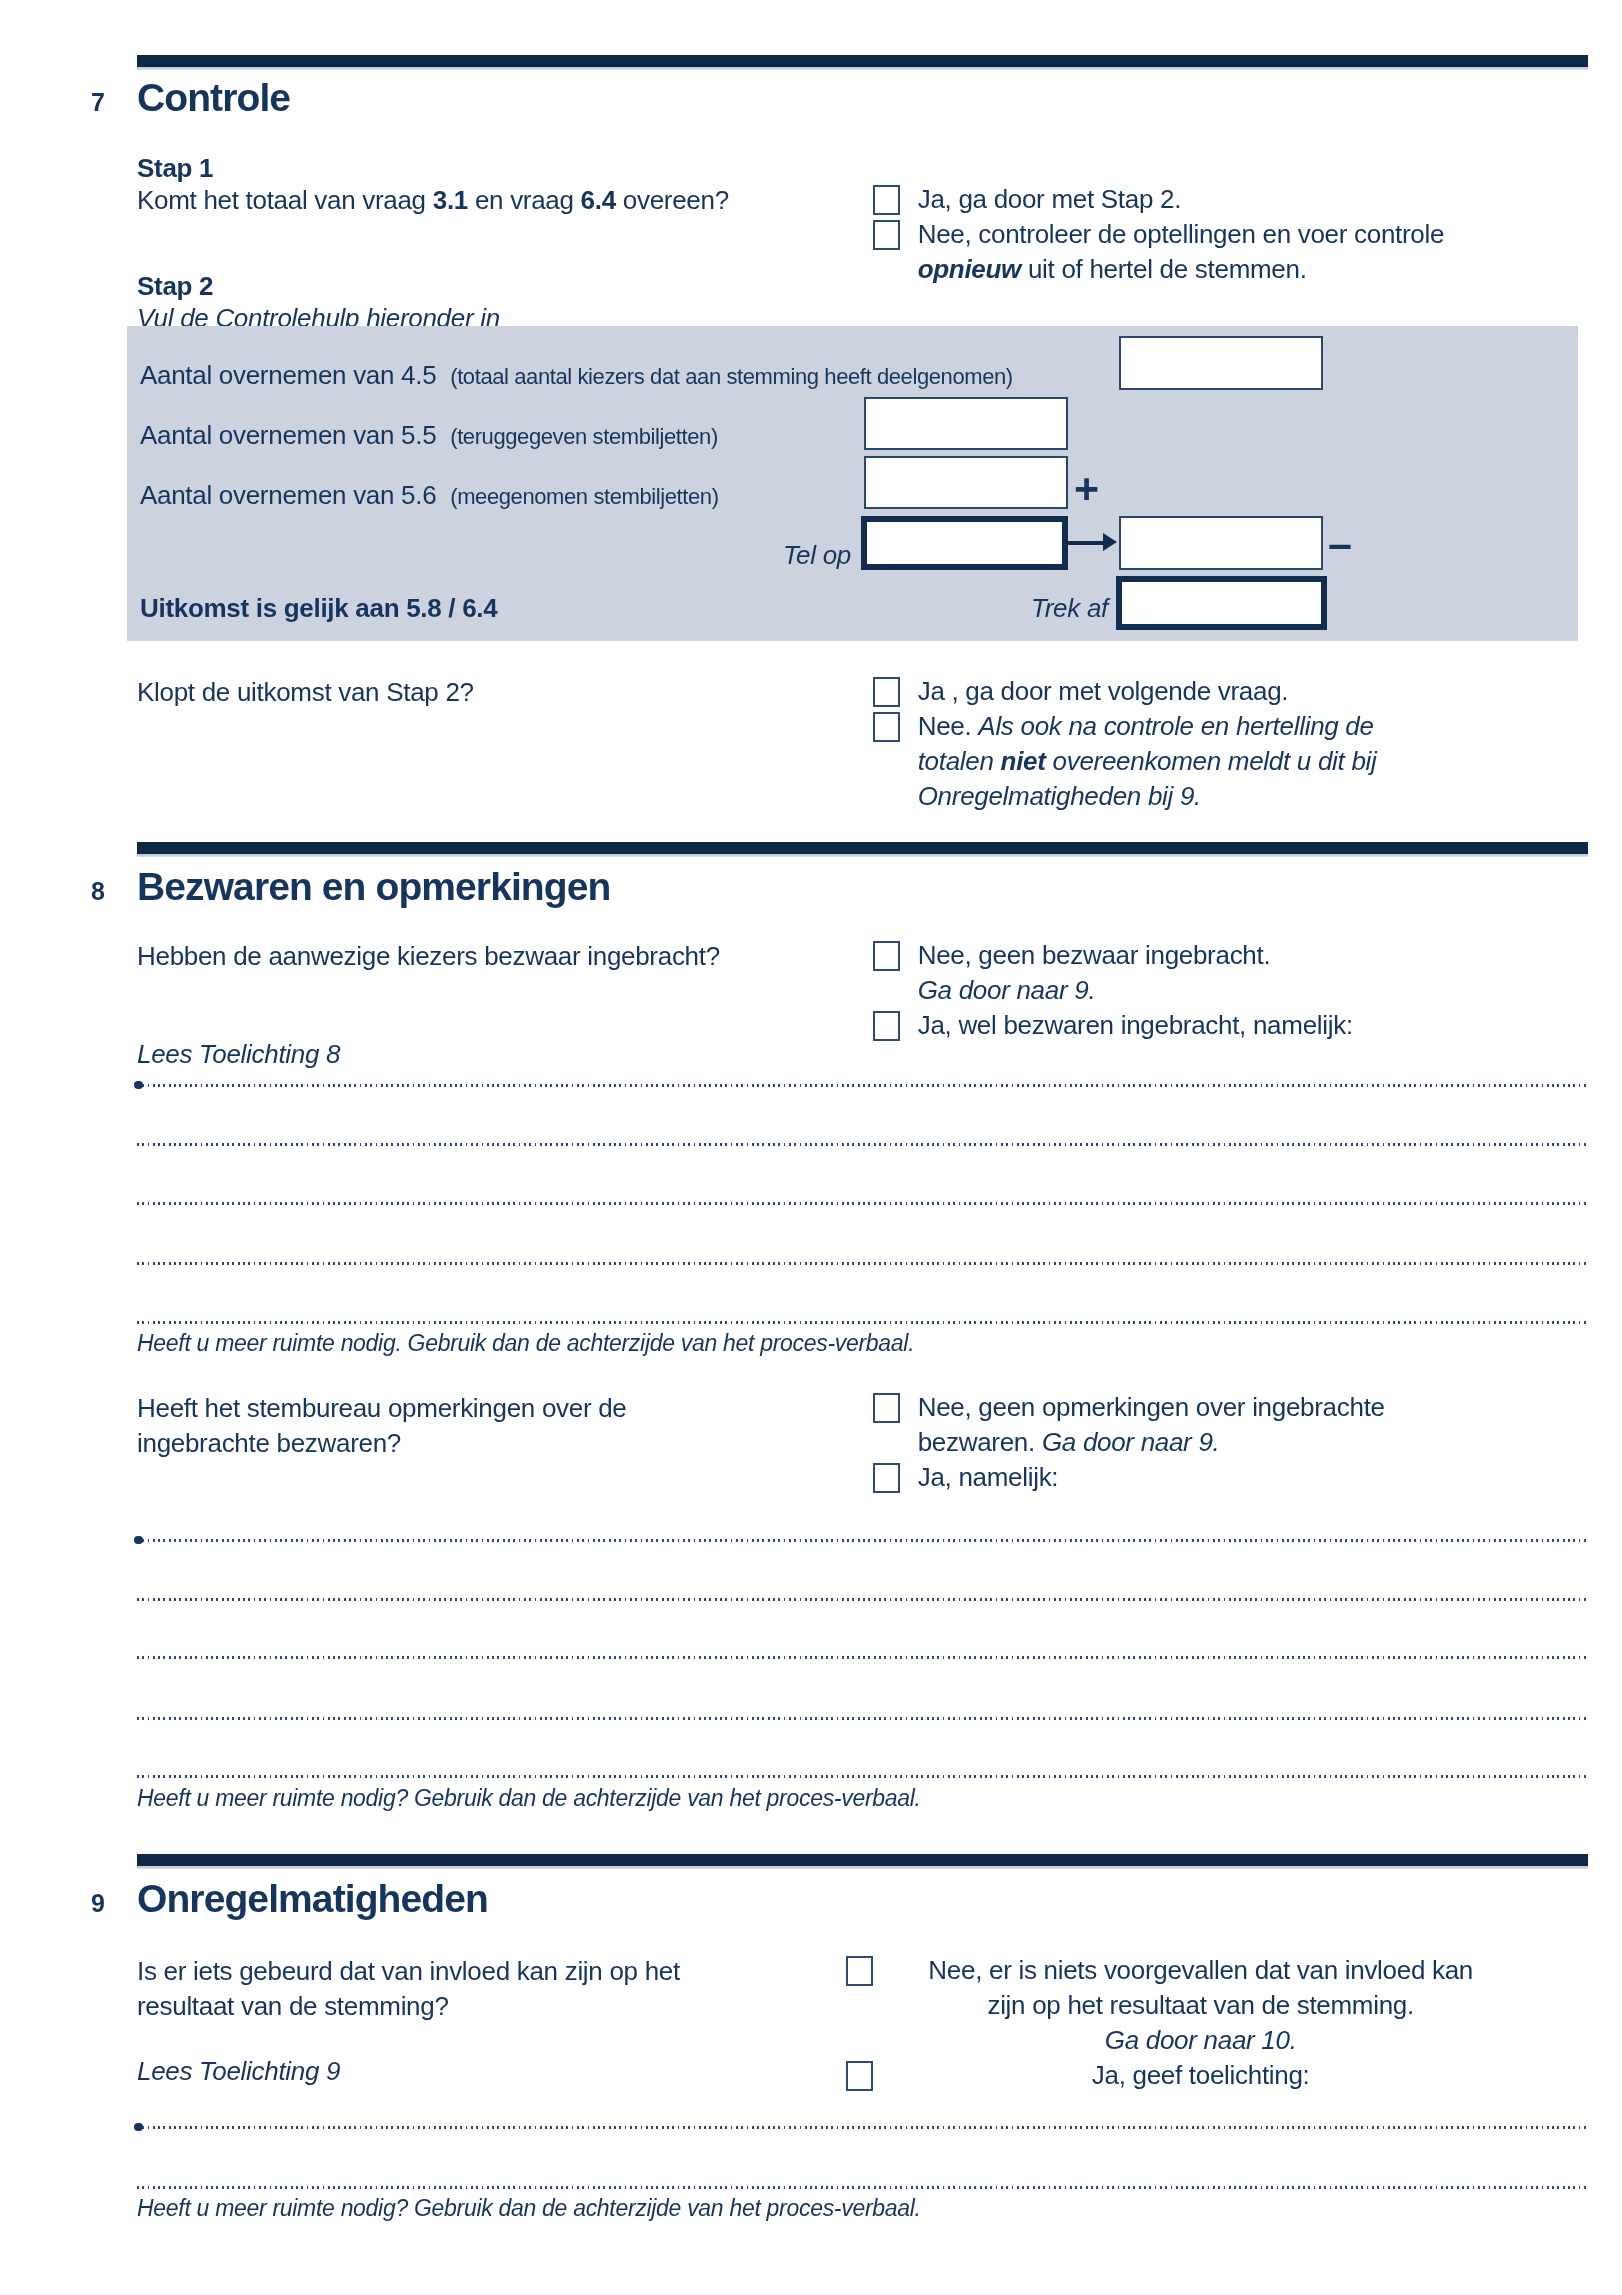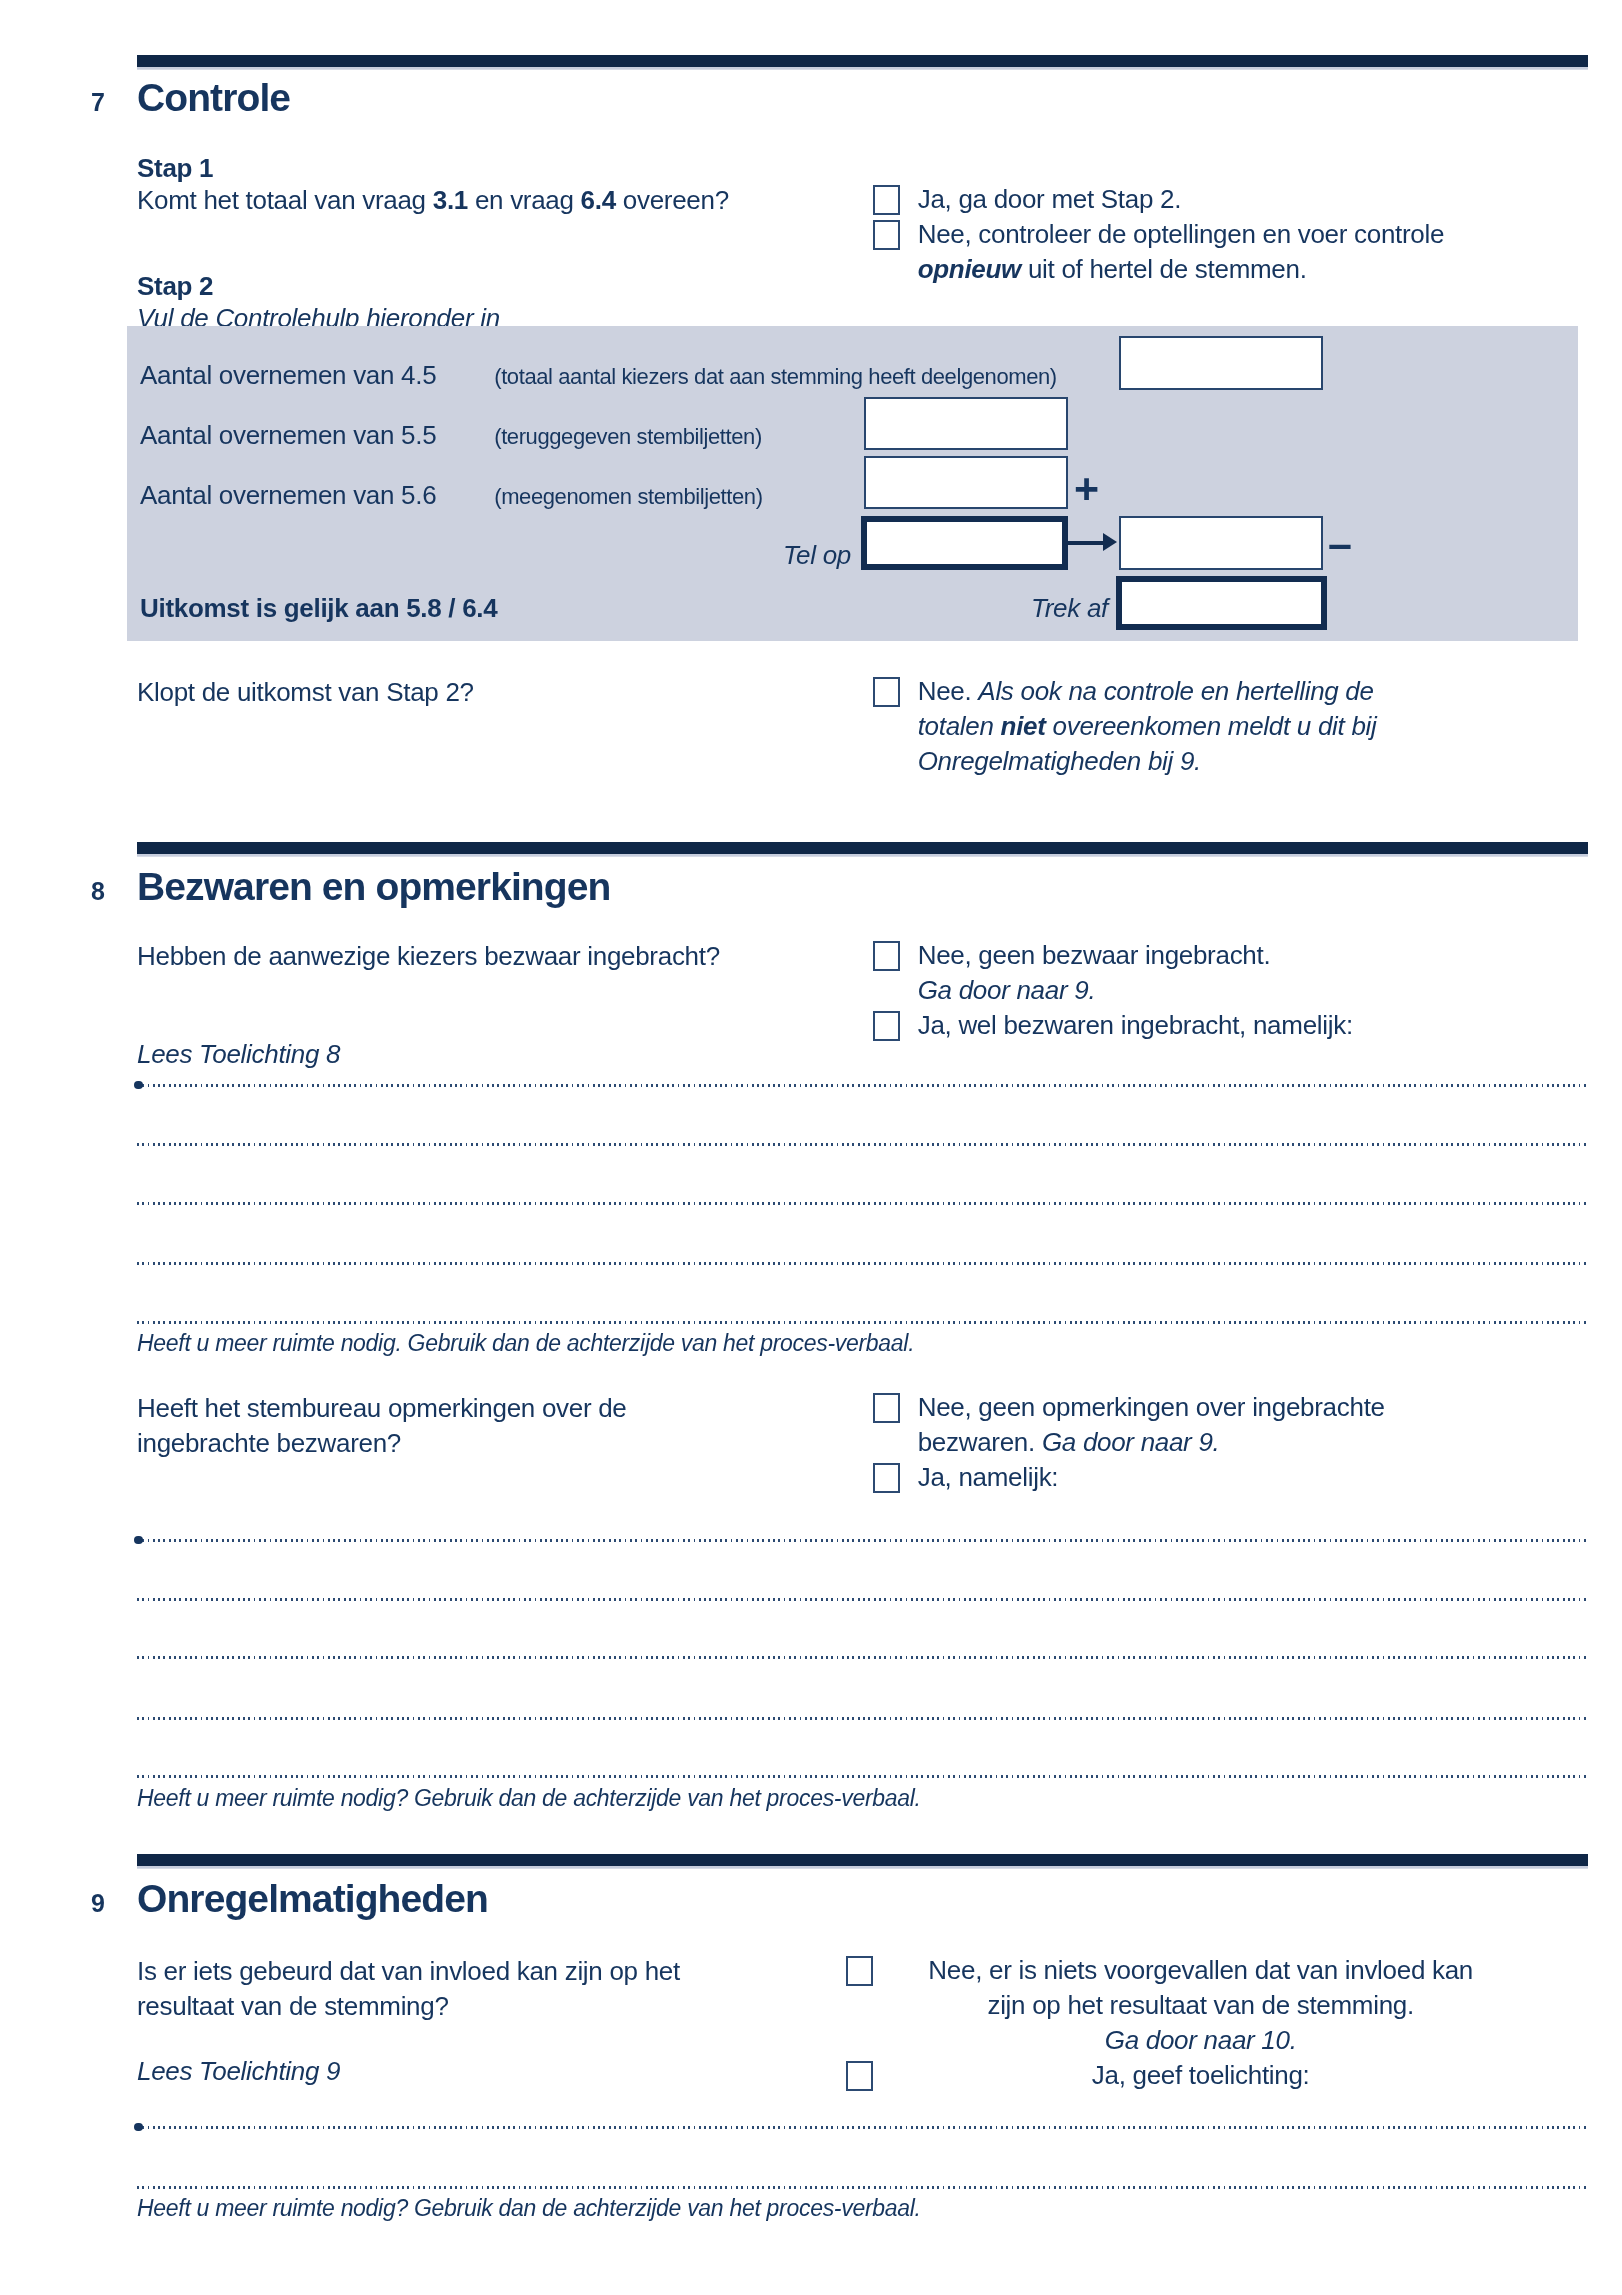--- a/index.html
+++ b/index.html
@@ -17,21 +17,21 @@
   .it{font-style:italic;}
   .b{font-weight:700;}
   .bi{font-weight:700;font-style:italic;}
   .note{font-size:23px;font-style:italic;line-height:28px;}
   .grp{display:flex;flex-direction:column;width:691px;}
   .opt{display:flex;align-items:flex-start;gap:17.7px;}
   .cb{flex:0 0 auto;width:23px;height:26.6px;border:2.7px solid #2c4a72;background:#fff;margin-top:2.7px;}
   .lbl{font-size:26px;line-height:35px;white-space:pre-line;width:620px;}
   .graybox{background:#cdd2df;}
   .glabel{font-size:26px;line-height:32px;white-space:nowrap;}
-  .gsub{font-size:22px;letter-spacing:-0.4px;margin-left:44px;}
+  .gsub{font-size:22px;letter-spacing:-0.4px;}
   .fieldThin{background:#ffffff;border:2.7px solid #28466e;box-sizing:border-box;}
   .fieldBold{background:#ffffff;border:6.2px solid #122c50;box-sizing:border-box;}
   .opsign{font-size:43px;font-weight:700;line-height:50px;}
   .oplabel{font-size:26px;font-style:italic;line-height:32px;text-align:right;width:177px;}
   .dotline{height:2.7px;width:1452px;
     background:repeating-linear-gradient(90deg,#2c4a72 0 1.8px,transparent 1.8px 5.3px);}
   .dotline.bullet::before{content:"";position:absolute;left:-2.7px;top:-3.5px;width:8.9px;height:8.9px;
     background:#16355e;border-radius:50%;}
   .arrow{height:19.5px;}
   .arrow::before{content:"";position:absolute;left:0;top:8px;width:39px;height:4.4px;background:#122c50;}
@@ -82,20 +82,24 @@
   <div class="abs arrow" style="left:1068px;top:533px;width:51px;"></div>
   <div class="abs fieldThin" style="left:1119px;top:516px;width:204px;height:54px;"></div>
   <div class="abs opsign" style="left:1328px;top:518px;">–</div>
 
   <div class="abs glabel b" style="left:140px;top:592px;">Uitkomst is gelijk aan 5.8 / 6.4</div>
   <div class="abs oplabel" style="left:931px;top:592px;">Trek af</div>
   <div class="abs fieldBold" style="left:1116px;top:576px;width:211px;height:54px;"></div>
 
   <div class="abs q" style="left:137px;top:675px;">Klopt de uitkomst van Stap 2?</div>
   <div class="abs grp" style="left:873px;top:674px;">
+    <div class="opt">
+      <span class="cb"></span>
+      <span class="lbl">Ja , ga door met volgende vraag.</span>
+    </div>
     <div class="opt">
       <span class="cb"></span>
       <span class="lbl"><span>Nee. </span><span class="it">Als ook na controle en hertelling de
 totalen </span><span class="bi">niet</span><span class="it"> overeenkomen meldt u dit bij
 Onregelmatigheden bij 9.</span></span>
     </div>
   </div>
 
   <div class="abs rulebar" style="left:137px;top:842px;width:1451px;"></div>
   <div class="abs secnum" style="left:91px;top:876px;">8</div>

